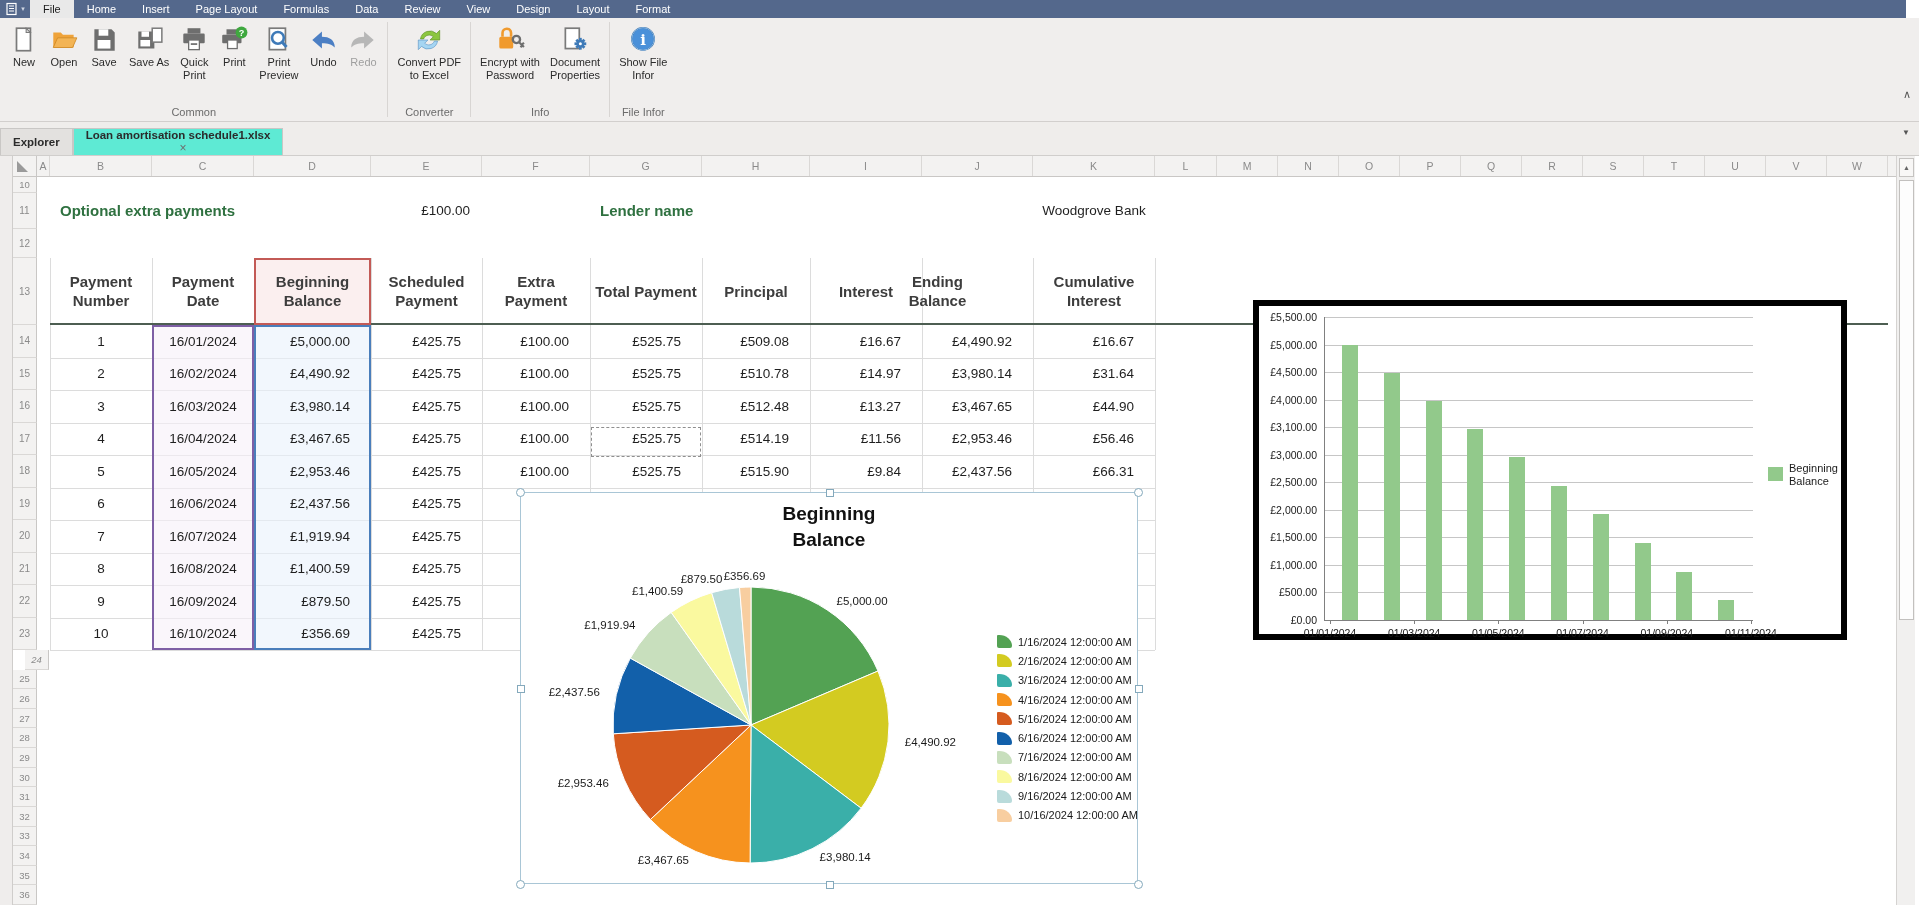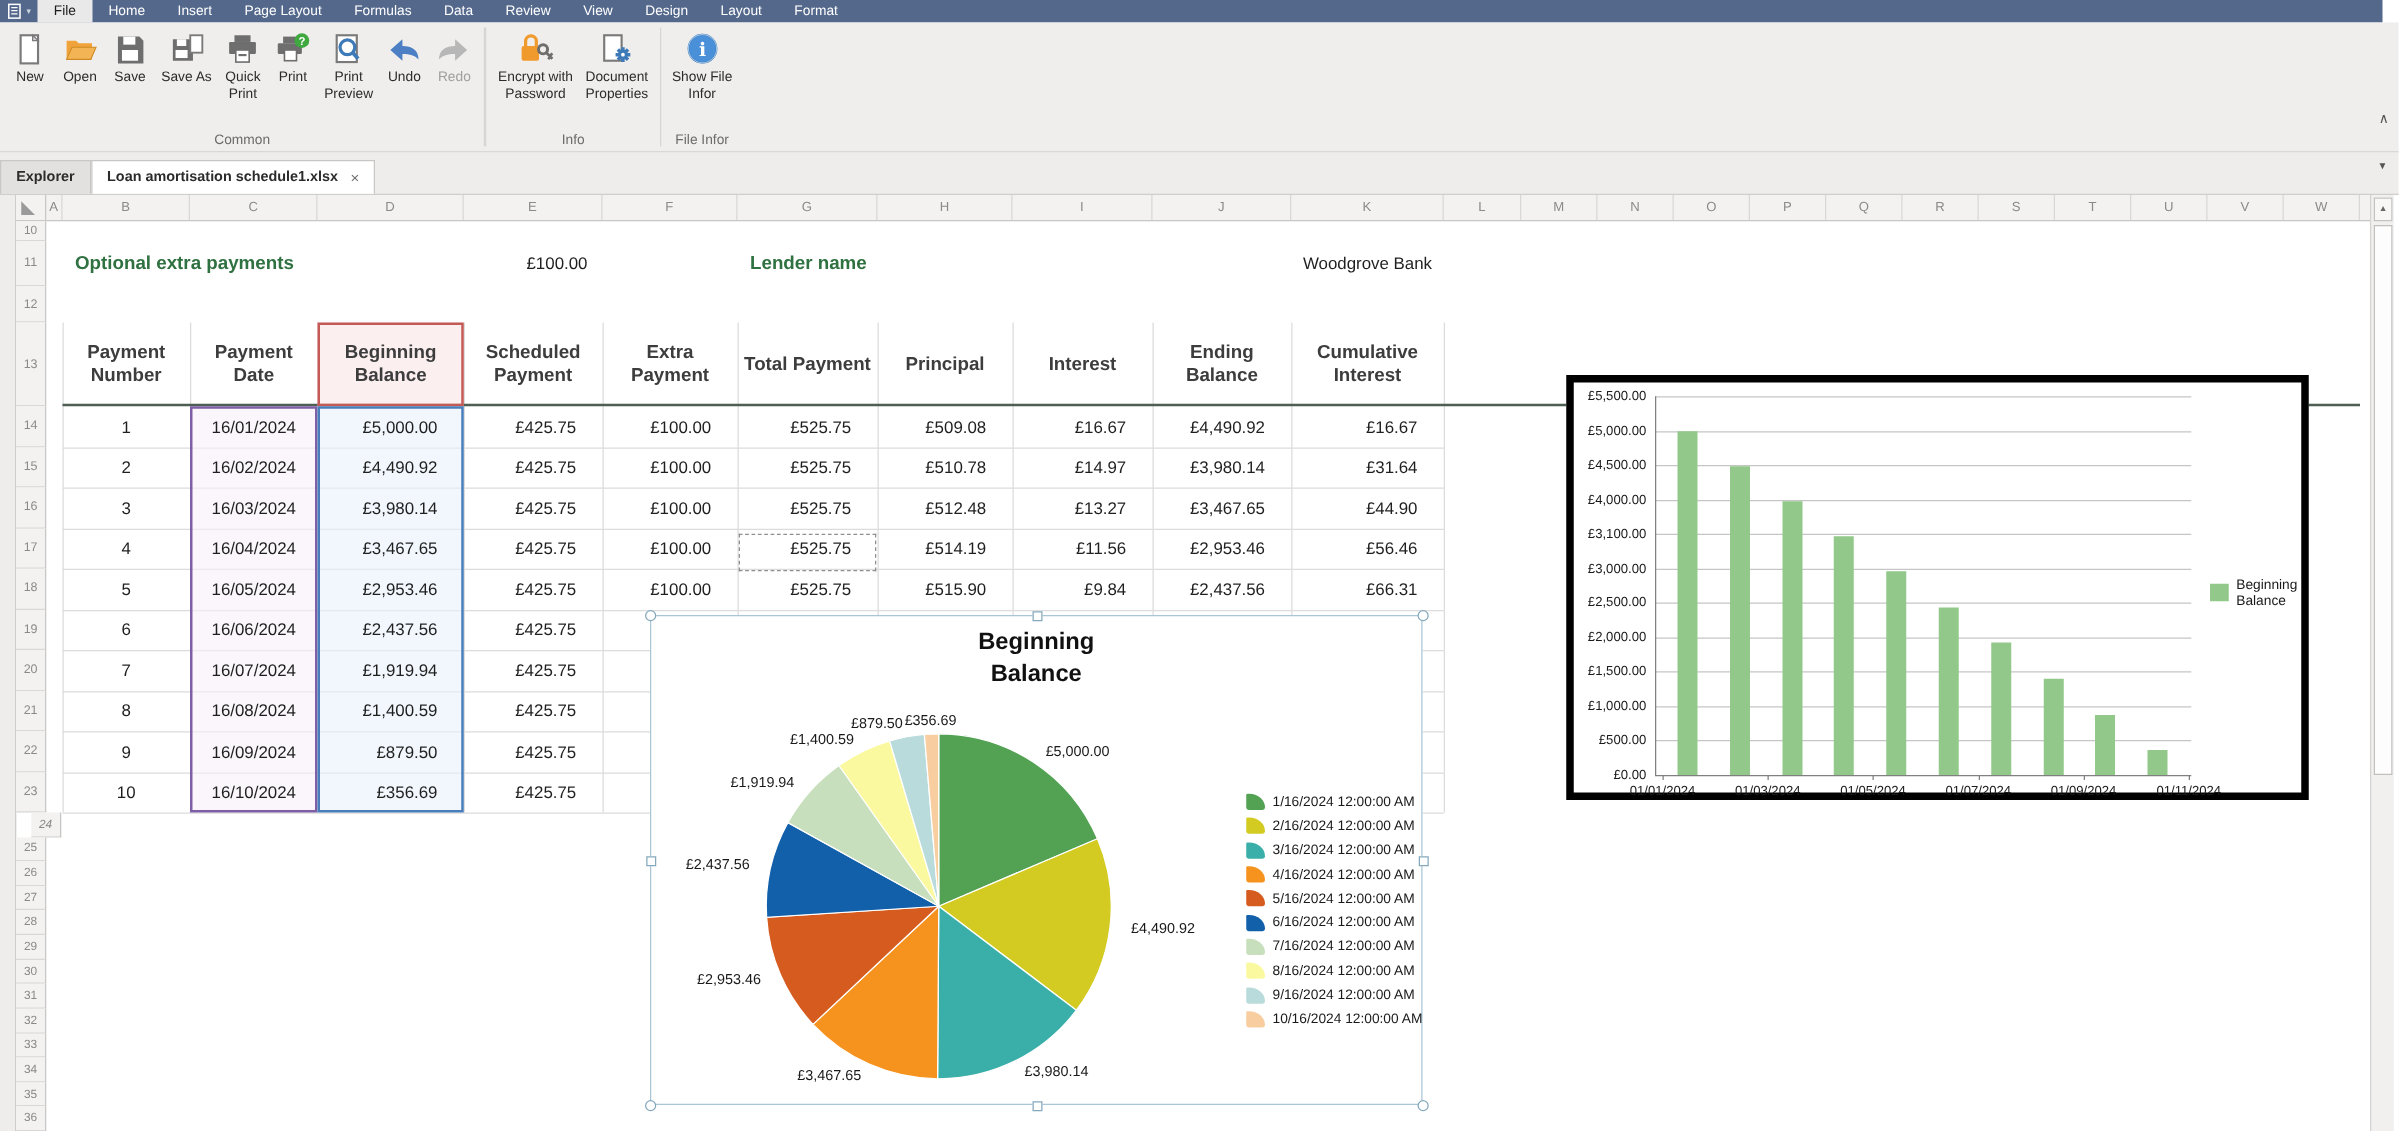--- a/index.html
+++ b/index.html
@@ -27,21 +27,21 @@
   .rbtn-label { font-size:11px; color:#2b2b2b; text-align:center; line-height:13px;
     white-space:pre-line; margin-top:1px; }
   .rbtn.disabled .rbtn-label { color:#9f9f9f; }
 
   
   .tabbar { position:absolute; left:0; top:122px; width:1919px; height:34px;
     background:#EFEDEB; border-bottom:1px solid #D0CECC; display:flex; align-items:flex-end; z-index:20; }
   .tab { height:27px; display:flex; align-items:center; font-size:11.5px; font-weight:bold;
     color:#2b2b2b; padding:0 12px; border:1px solid #C9C7C5; border-bottom:none; cursor:default; }
   .tab-explorer { background:#E3E1DF; }
-  .tab-doc { background:#ffffff; }
+  .tab-doc { background:#5eead4;flex-direction:column; }
   .tab .close { margin-left:10px; font-weight:normal; color:#6e6e6e; font-size:12px; }
   .chev-up { position:absolute; right:8px; top:88px; font-size:11px; color:#555; z-index:21; }
   .chev-dn { position:absolute; right:9px; top:128px; font-size:8px; color:#555; z-index:21; }
 
   
   .abs { position:absolute; }
   .sheet-bg { left:13px; top:156px; width:1883px; height:749px; background:#fff; }
   .gutter { left:0; top:156px; width:13px; height:749px; background:#EFEDEC; border-right:1px solid #CFCDCB; }
   .colhdr-strip { left:13px; top:156px; width:1883px; height:21px; background:#F3F2F1; border-bottom:1px solid #C9C7C5; }
   .colhdr { top:156px; height:20px; font-size:10.5px; color:#8a8a8a; text-align:center;
@@ -202,20 +202,33 @@
           <div class="rbtn disabled">
             <span class="rbtn-icon"><svg width="30" height="30" viewBox="0 0 28 28">
                 <path d="M3 21c0-7 5-10 12-10V6l9 8-9 8v-5c-6 0-9 1-12 4z" fill="#B7B7B7"></path>
               </svg></span>
             <div class="rbtn-label">Redo</div>
           </div>
         </div>
         <div class="rgroup-label">Common</div>
       </div>
       <div class="rsep"></div>
+      <div class="rgroup">
+        <div class="rgroup-btns">
+          <div class="rbtn">
+            <span class="rbtn-icon"><svg width="30" height="30" viewBox="0 0 28 28">
+                <path d="M6 13a9 9 0 0 1 15-5l3-3v9h-9l3-3a5.5 5.5 0 0 0-9 2z" fill="#8CC63F" stroke="#5A8F23" stroke-width="0.6"></path>
+                <path d="M22 15a9 9 0 0 1-15 5l-3 3v-9h9l-3 3a5.5 5.5 0 0 0 9-2z" fill="#A5D5F2" stroke="#5E94C4" stroke-width="0.6"></path>
+              </svg></span>
+            <div class="rbtn-label">Convert PDF
+to Excel</div>
+          </div>
+        </div>
+        <div class="rgroup-label">Converter</div>
+      </div>
       <div class="rsep"></div>
       <div class="rgroup">
         <div class="rgroup-btns">
           <div class="rbtn">
             <span class="rbtn-icon"><svg width="30" height="30" viewBox="0 0 28 28">
                 <path d="M7 11V7.5a4 4 0 0 1 8 0V11" fill="none" stroke="#F09A2E" stroke-width="2.4"></path>
                 <rect x="4" y="11" width="13" height="11" rx="1.5" fill="#F09A2E"></rect>
                 <circle cx="20" cy="13.5" r="3.4" fill="none" stroke="#6E6E6E" stroke-width="2.2"></circle>
                 <path d="M22.5 16l4.5 4.5M25 18.5l2-2M23.8 20.8l1.8-1.8" stroke="#6E6E6E" stroke-width="2"></path>
               </svg></span>
@@ -356,21 +369,21 @@
       <div class="abs sel-purple" style="left: 152px; top: 325px; width: 102px; height: 325px;"></div>
       <div class="abs sel-blue" style="left: 254px; top: 325px; width: 117px; height: 325px;"></div>
       <div class="abs th" style="left: 52px; top: 258px; width: 98px; height: 66px;">Payment Number</div>
       <div class="abs th" style="left: 154px; top: 258px; width: 98px; height: 66px;">Payment Date</div>
       <div class="abs th" style="left: 256px; top: 258px; width: 113px; height: 66px;">Beginning Balance</div>
       <div class="abs th" style="left: 373px; top: 258px; width: 107px; height: 66px;">Scheduled Payment</div>
       <div class="abs th" style="left: 484px; top: 258px; width: 104px; height: 66px;">Extra Payment</div>
       <div class="abs th" style="left: 592px; top: 258px; width: 108px; height: 66px;">Total Payment</div>
       <div class="abs th" style="left: 704px; top: 258px; width: 104px; height: 66px;">Principal</div>
       <div class="abs th" style="left: 812px; top: 258px; width: 108px; height: 66px;">Interest</div>
-      <div class="abs th" style="left: 924px; top: 258px; width: 107px; height: 66px;">Ending Balance</div>
+      <div class="abs th" style="left: 884px; top: 258px; width: 107px; height: 66px;">Ending Balance</div>
       <div class="abs th" style="left: 1035px; top: 258px; width: 118px; height: 66px;">Cumulative Interest</div>
       <div class="abs cell center" style="left: 50px; top: 325px; width: 102px; height: 32.5px;">1</div>
       <div class="abs cell center" style="left: 152px; top: 325px; width: 102px; height: 32.5px;">16/01/2024</div>
       <div class="abs cell right" style="left: 254px; top: 325px; width: 117px; height: 32.5px;">£5,000.00</div>
       <div class="abs cell right" style="left: 371px; top: 325px; width: 111px; height: 32.5px;">£425.75</div>
       <div class="abs cell right" style="left: 482px; top: 325px; width: 108px; height: 32.5px;">£100.00</div>
       <div class="abs cell right" style="left: 590px; top: 325px; width: 112px; height: 32.5px;">£525.75</div>
       <div class="abs cell right" style="left: 702px; top: 325px; width: 108px; height: 32.5px;">£509.08</div>
       <div class="abs cell right" style="left: 810px; top: 325px; width: 112px; height: 32.5px;">£16.67</div>
       <div class="abs cell right" style="left: 922px; top: 325px; width: 111px; height: 32.5px;">£4,490.92</div>

